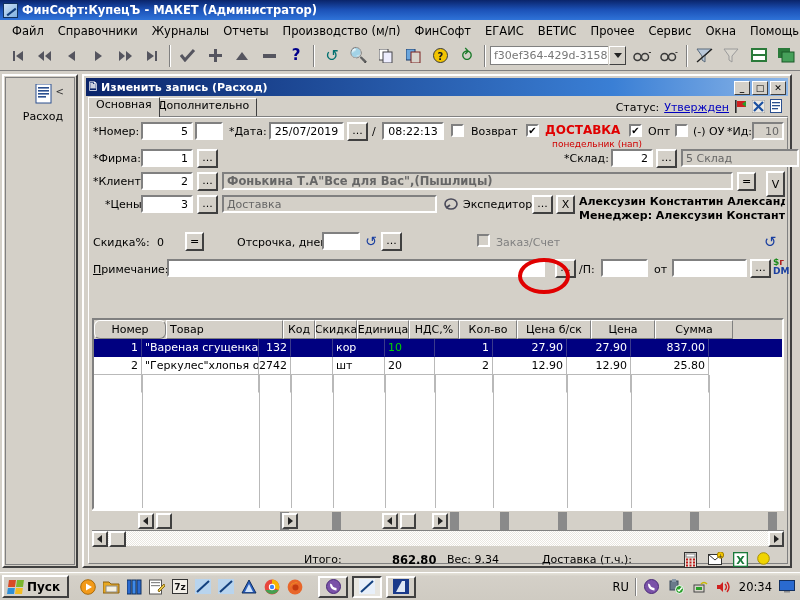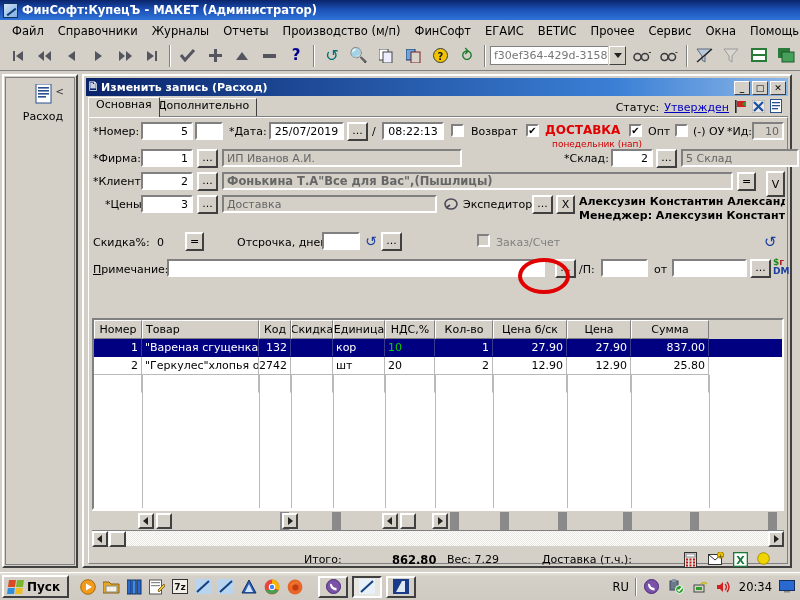--- a/index.html
+++ b/index.html
@@ -484,21 +484,20 @@
         <span class="cbox" style="left:586px; top:3px;"></span>
         <span class="lab" style="left:604px; top:2px;">(-) ОУ</span>
         <span class="lab" style="left:638px; top:2px;">*Ид:</span>
         <span class="fld gray right" style="left:663px; top:1px; width:32px;">10</span>
       </div>
 
       <div class="row" style="top:30px;">
         <span class="lab" style="left:4px; top:2px;">*Фирма:</span>
         <span class="fld right" style="left:52px; top:1px; width:52px;">1</span>
         <span class="dots" style="left:108px; top:1px;">...</span>
-        <span class="fld gray" style="left:133px; top:1px; width:240px;">ИП Иванов А.И.</span>
         <span class="lab" style="left:475px; top:2px;">*Склад:</span>
         <span class="fld right" style="left:522px; top:1px; width:42px;">2</span>
         <span class="dots" style="left:567px; top:1px;">...</span>
         <span class="fld gray" style="left:592px; top:1px; width:118px;">5 Склад</span>
       </div>
 
       <div class="row" style="top:53px;">
         <span class="lab" style="left:4px; top:2px;">*Клиент:</span>
         <span class="fld right" style="left:52px; top:1px; width:52px;">2</span>
         <span class="dots" style="left:108px; top:1px;">...</span>
@@ -548,21 +547,21 @@
         <span class="fld" style="left:583px; top:1px; width:75px;"></span>
         <span class="dots" style="left:661px; top:1px;">...</span>
         <span style="position:absolute; left:684px; top:0px; font-size:9px; font-weight:bold; line-height:9px;">
           <span style="color:#1a8a1a;">$</span><span style="color:#b02020;">г</span><br>
           <span style="color:#1a3fa0;">DM</span>
         </span>
       </div>
 
       <div class="gridwrap">
         <div class="ghead">
-          <div class="gh" style="width:48px;">Номер</div>
+          <div class="gh" style="width:72px;border-radius:6px;">Номер</div>
           <div class="gh" style="width:117px; justify-content:flex-start; padding-left:3px;">Товар</div>
           <div class="gh" style="width:32px;">Код</div>
           <div class="gh" style="width:42px;">Скидка</div>
           <div class="gh" style="width:52px;">Единица</div>
           <div class="gh" style="width:50px;">НДС,%</div>
           <div class="gh" style="width:58px;">Кол-во</div>
           <div class="gh" style="width:74px;">Цена б/ск</div>
           <div class="gh" style="width:64px;">Цена</div>
           <div class="gh" style="width:78px;">Сумма</div>
         </div>
@@ -662,21 +661,21 @@
         <div class="hsbtn" style="left:676px;">
           <svg width="6" height="8">
               <polygon points="1,0 1,8 6,4" fill="#222"></polygon>
             </svg>
         </div>
       </div>
 
       <div class="totals">
         <span class="tot-lab" style="left:212px;">Итого:</span>
         <span class="tot-val" style="left:300px;">862.80</span>
-        <span class="tot-lab" style="left:355px;">Вес: 7.29</span>
+        <span class="tot-lab" style="left:355px;">Вес: 9.34</span>
         <span class="tot-lab" style="left:450px;">Доставка (т.ч.):</span>
         <span class="tot-ic" style="left:592px;">
           <svg width="13" height="16">
               <rect x="0.5" y="0.5" width="12" height="15" fill="#e8e4dc" stroke="#333"></rect>
               <rect x="2" y="2" width="9" height="3" fill="#fff" stroke="#888"></rect>
               <g fill="#c01818">
                 <rect x="2" y="6.5" width="2" height="2"></rect>
                 <rect x="5.5" y="6.5" width="2" height="2"></rect>
                 <rect x="9" y="6.5" width="2" height="2"></rect>
                 <rect x="2" y="9.5" width="2" height="2"></rect>

